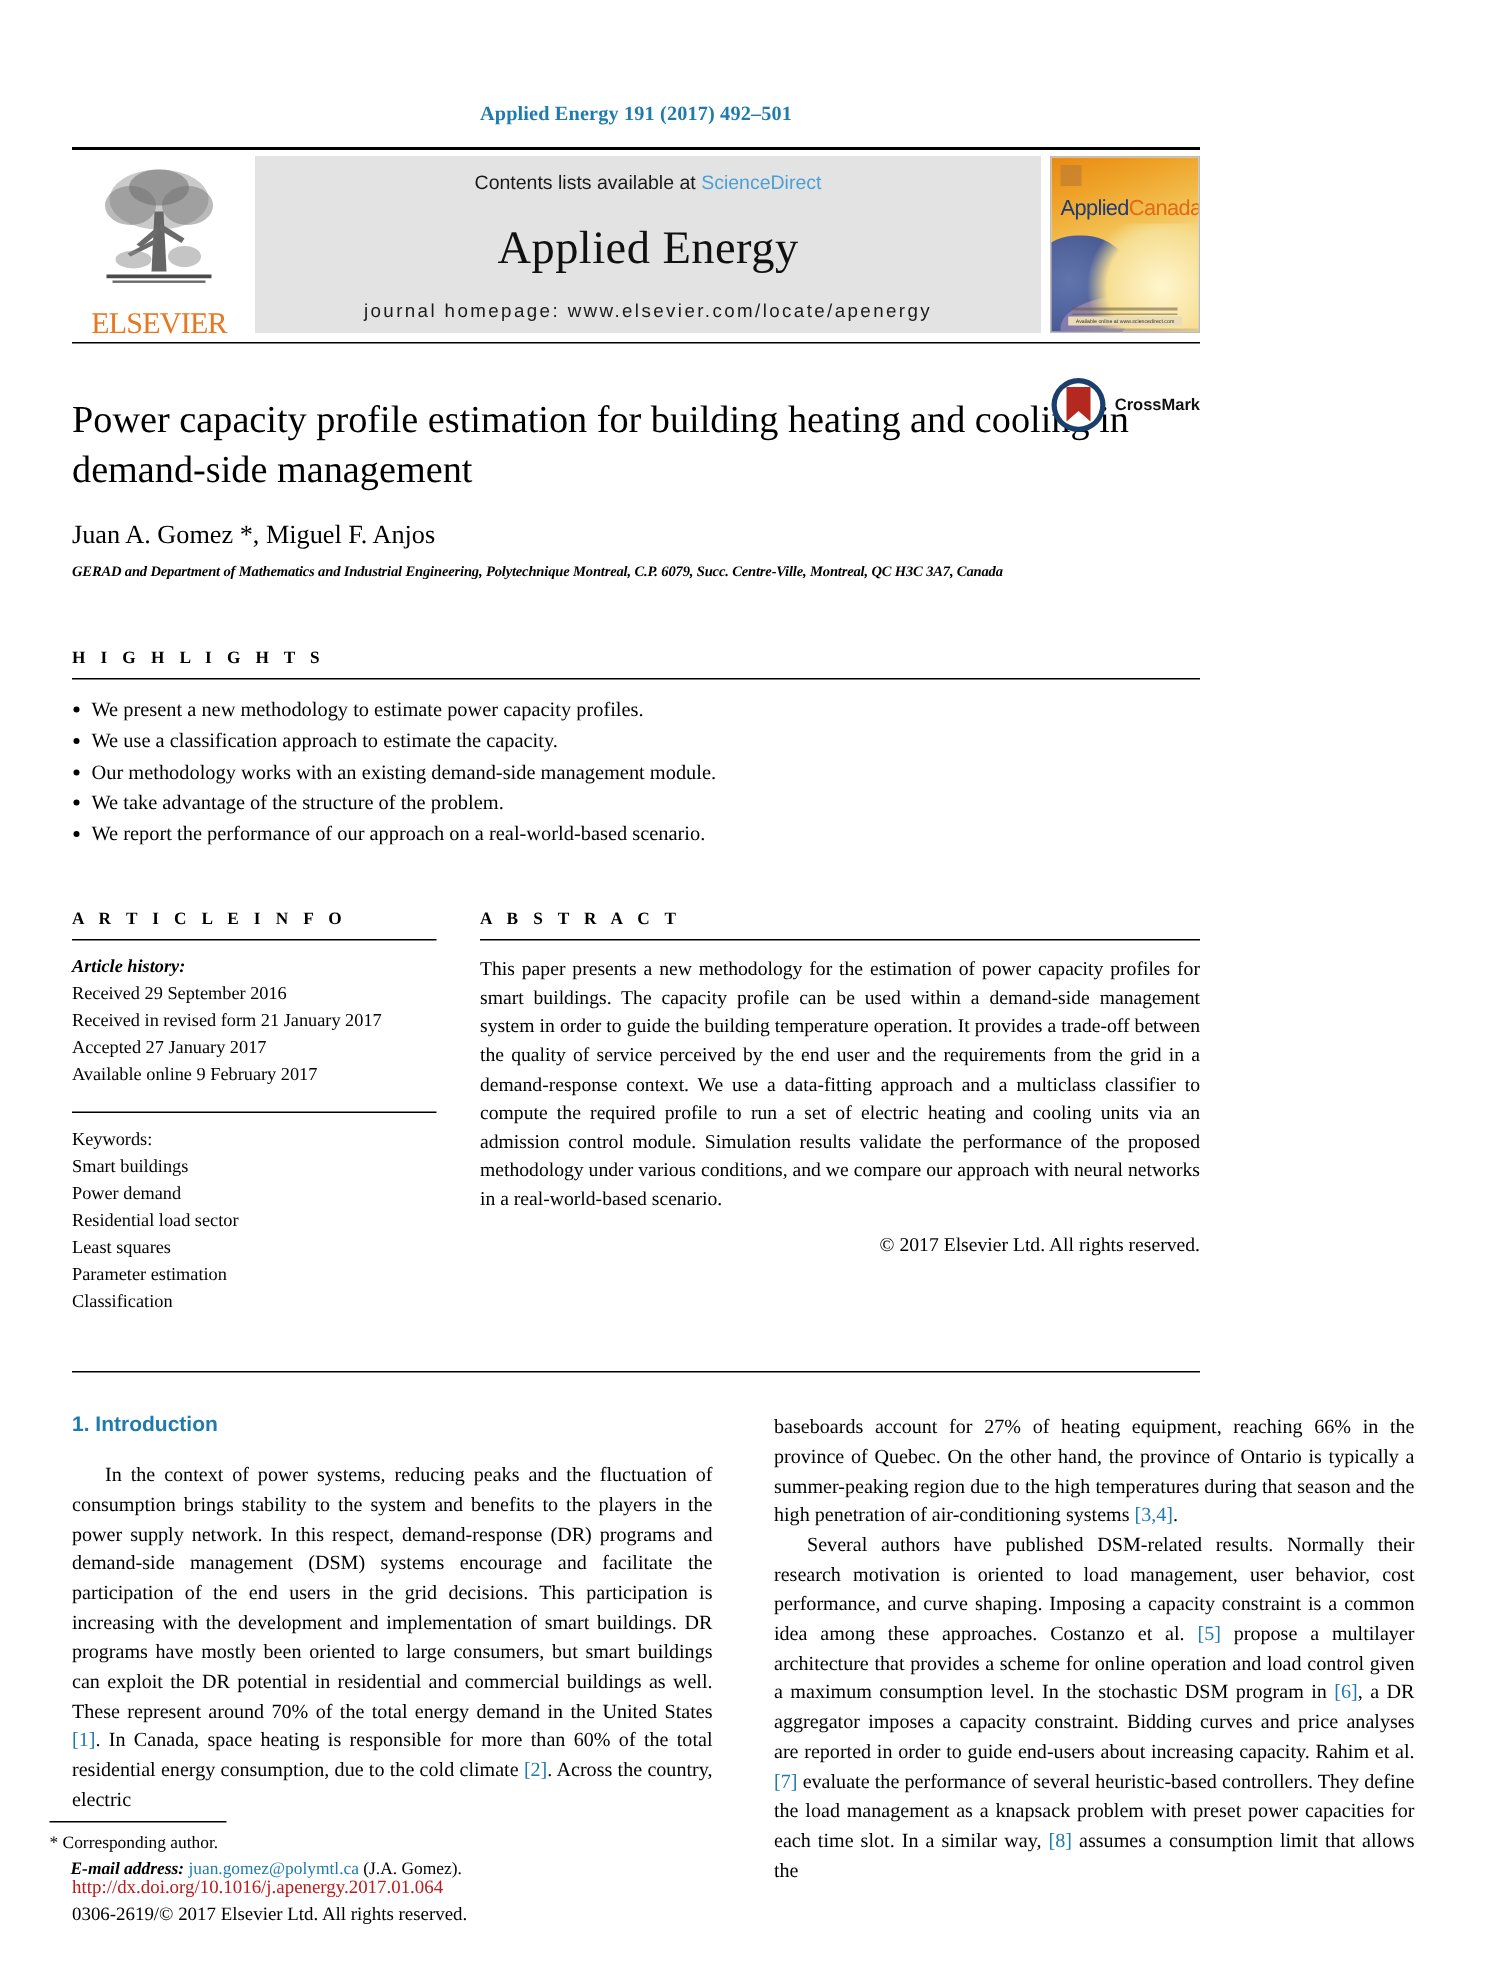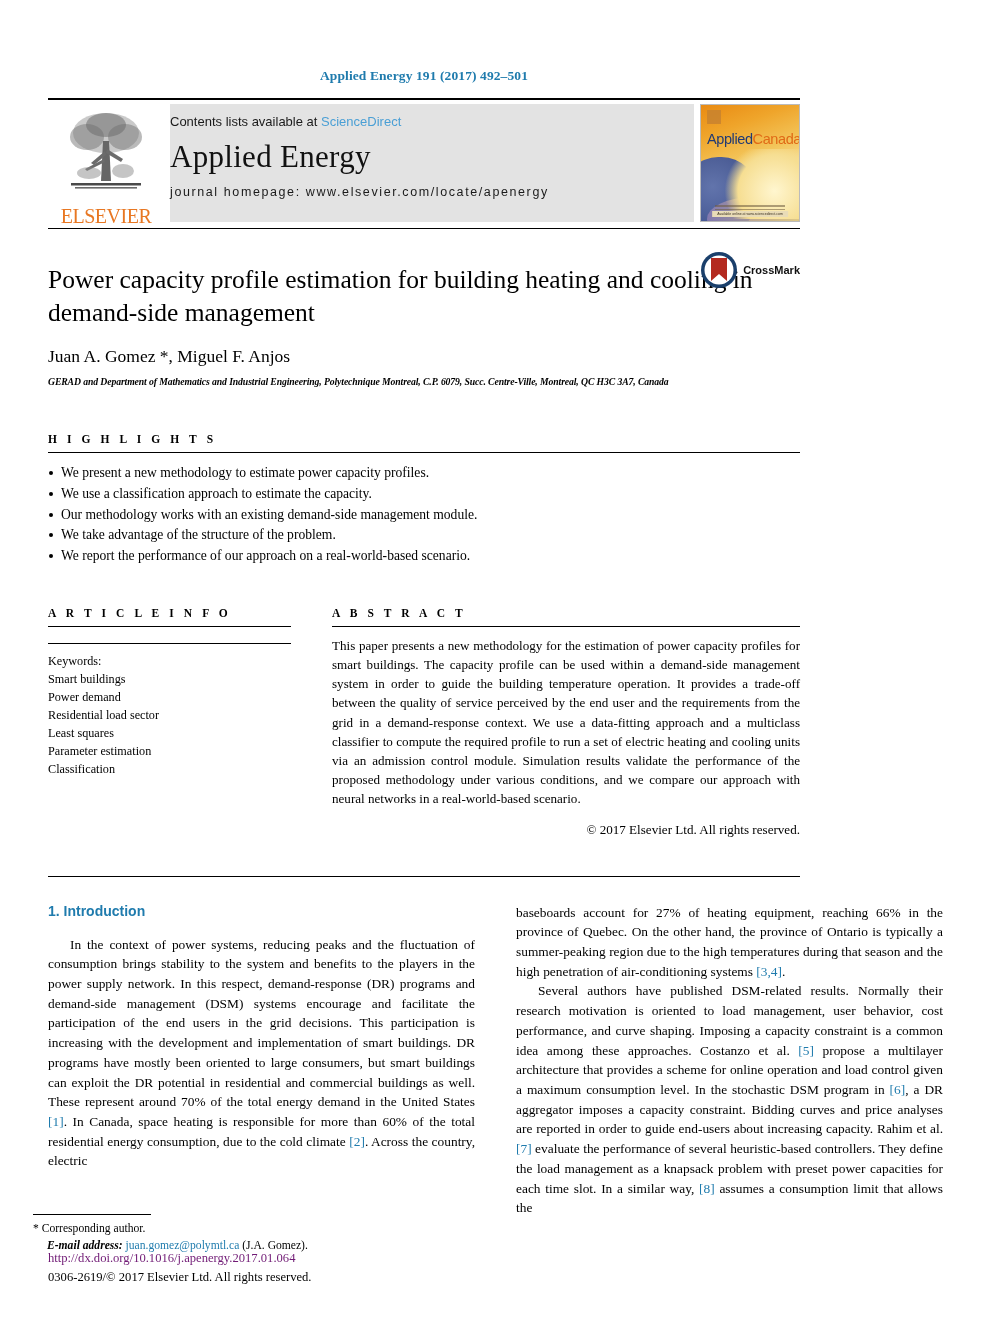--- a/index.html
+++ b/index.html
@@ -62,22 +62,22 @@
     line-height: 1;
     padding-bottom: 2px;
   }
   .masthead-center {
     flex: 1 1 auto;
     background: #e3e3e3;
     margin: 4px 6px 6px 6px;
     display: flex;
     flex-direction: column;
     justify-content: space-between;
-    align-items: flex-start;
-    padding: 10px 0 23px 0;
+    align-items: center;
+    padding: 10px 0 8px 0;
     box-sizing: border-box;
   }
   .contents-line {
     font-family: "Liberation Sans", sans-serif;
     font-size: 13px;
     color: #1a1a1a;
   }
   .contents-line .sd {
     color: #4a9fd5;
   }
@@ -226,21 +226,21 @@
     top: 8px;
     width: 4px; height: 4px;
     background: #000;
     border-radius: 50%;
   }
 
   
   .info-abstract {
     margin-top: 40px;
     display: flex;
-    gap: 12px;
+    gap: 0;
   }
   .col-info {
     width: 272px;
     flex: 0 0 272px;
   }
   .col-abstract {
     flex: 1 1 auto;
     padding-left: 0;
   }
   .info-rule { border-top: 1px solid #000; margin-top: 7px; }
@@ -327,21 +327,21 @@
   }
   .fn-line .ital { font-style: italic; font-weight: bold; }
   .fn-mail { color: #1f7bad; }
   .doi-block {
     position: absolute;
     left: 48px;
     top: 1249px;
     width: 500px;
   }
   .doi-link {
-    color: #701a75;
+    color: #b91c1c;
     font-size: 12.6px;
     line-height: 1.45;
     display: block;
   }
   .issn-line {
     font-size: 12.6px;
     line-height: 1.45;
   }
 </style>
 </head>
@@ -425,20 +425,27 @@
       <li>We take advantage of the structure of the problem.</li>
       <li>We report the performance of our approach on a real-world-based scenario.</li>
     </ul>
   </div>
 
   <div class="info-abstract">
 
     <div class="col-info">
       <div class="section-head">A R T I C L E    I N F O</div>
       <div class="info-rule" style="width:243px"></div>
+      <div class="info-body">
+        <div class="lbl">Article history:</div>
+        <div>Received 29 September 2016</div>
+        <div>Received in revised form 21 January 2017</div>
+        <div>Accepted 27 January 2017</div>
+        <div>Available online 9 February 2017</div>
+      </div>
       <div class="kw-rule"></div>
       <div class="kw-body">
         <div class="lbl">Keywords:</div>
         <div>Smart buildings</div>
         <div>Power demand</div>
         <div>Residential load sector</div>
         <div>Least squares</div>
         <div>Parameter estimation</div>
         <div>Classification</div>
       </div>

